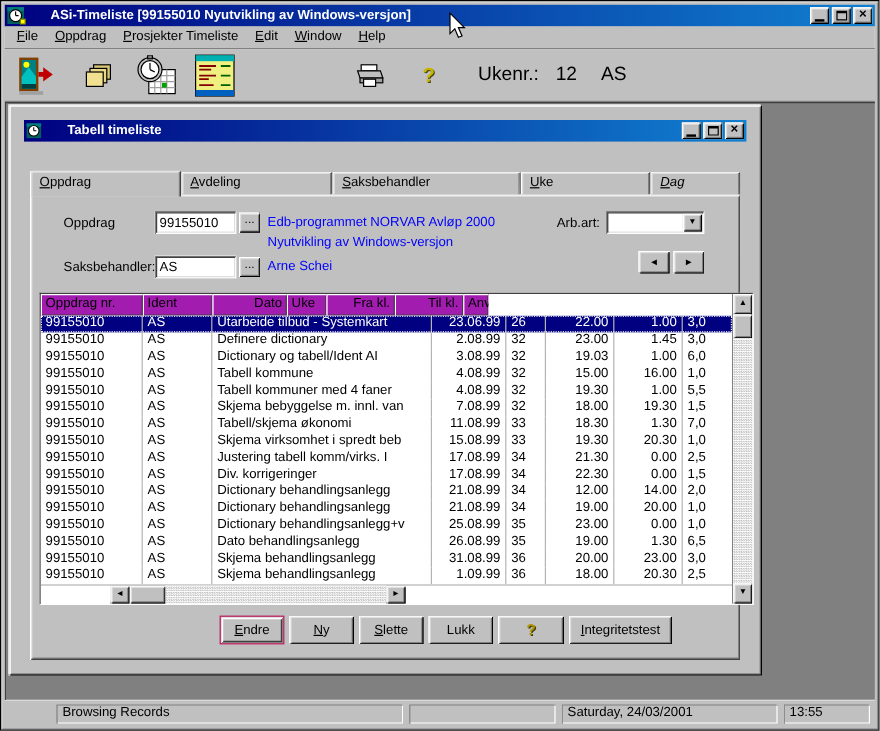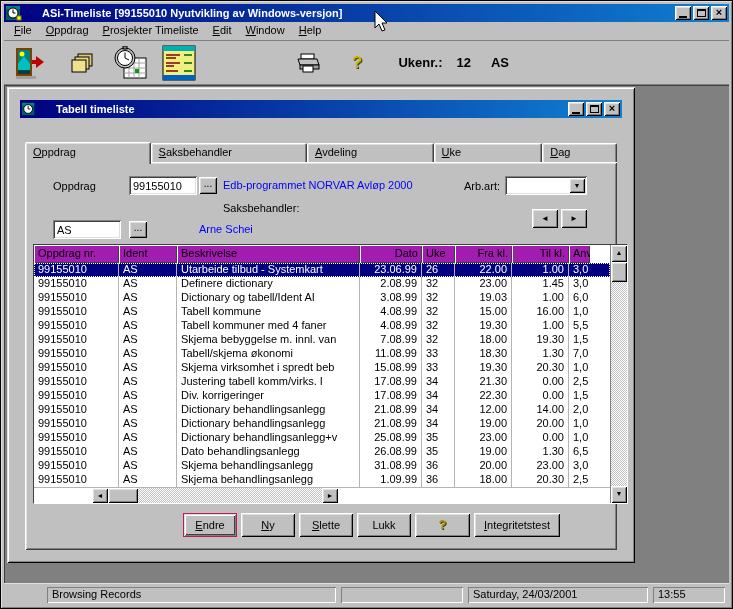--- a/index.html
+++ b/index.html
@@ -44,21 +44,21 @@
     padding-left:3px; background:#c0c0c0;
     border-bottom:1px solid #808080; box-shadow: 0 1px 0 #fff;
   }
   .menubar .mitem { padding:2px 7px; }
   
   .toolbar {
     height:44px; flex:0 0 44px; display:flex; align-items:center;
     background:#c0c0c0; border-bottom:1px solid #808080;
   }
   .ticon { display:flex; align-items:center; justify-content:center; }
-  .weektext { font-weight:bold; font-size:13px; color:#000; }
+  .weektext { font-weight:normal; font-size:16px; color:#000; }
   
   .mdi {
     flex:1 1 auto; background:#808080; position:relative;
     box-shadow: inset 1px 1px 0 #404040;
     overflow:hidden;
   }
   .child {
     position:absolute; left:3px; top:2px; width:628px; height:476px;
     background:#c0c0c0;
     box-shadow: inset 1px 1px 0 #dfdfdf, inset -1px -1px 0 #000, inset 2px 2px 0 #fff, inset -2px -2px 0 #808080;
@@ -304,42 +304,43 @@
               <span class="glyph-max"></span>
             </span>
           <span class="wbtn">
               <span class="glyph-close">×</span>
             </span>
         </span>
       </div>
 
       <div class="tabs" id="tabs">
           <div class="tab active" style="width: 126px;"><u>O</u>ppdrag</div>
+          <div class="tab" style="width: 127px;"><u>A</u>vdeling</div>
           <div class="tab" style="width: 157px;"><u>S</u>aksbehandler</div>
-          <div class="tab" style="width: 127px;"><u>A</u>vdeling</div>
           <div class="tab" style="width: 109px;"><u>U</u>ke</div>
-          <div class="tab" style="width: 75px;"><u>D</u>ag</div>
+          <div class="tab" style="width: 75px; font-style: italic;"><u>D</u>ag</div>
         </div>
 
       <div class="tabpage">
 
         <div class="formarea">
           <div class="fgrid">
             <span class="flabel r1">Oppdrag</span>
             <span class="r1">
                 <input class="finput" value="99155010" style="">
               </span>
             <span class="r1">
                 <span class="dots">...</span>
               </span>
             <span class="bluetext r1">Edb-programmet NORVAR Avløp 2000</span>
 
             <span class="r2"></span>
               <span class="r2"></span>
               <span class="r2"></span>
+            <span class="bluetext r2">Nyutvikling av Windows-versjon</span>
 
             <span class="flabel r3">Saksbehandler:</span>
             <span class="r3">
                 <input class="finput" value="AS" style="">
               </span>
             <span class="r3">
                 <span class="dots">...</span>
               </span>
             <span class="bluetext r3">Arne Schei</span>
           </div>
@@ -355,21 +356,20 @@
             <span class="navbtn">◄</span>
             <span class="navbtn">►</span>
           </div>
         </div>
 
         <div class="grid">
           <div class="gridleft">
             <div class="ghead" id="ghead">
                 <div class="hcell c0">Oppdrag nr.</div>
                 <div class="hcell c1">Ident</div>
-                <div class="hcell c2">Beskrivelse</div>
                 <div class="hcell c3">Dato</div>
                 <div class="hcell c4">Uke</div>
                 <div class="hcell c5">Fra kl.</div>
                 <div class="hcell c6">Til kl.</div>
                 <div class="hcell c7">Anv. tid</div>
               </div>
             <div class="gbody" id="gbody">
                 <div class="grow selected">
                   <div class="gcell c0">99155010</div>
                   <div class="gcell c1">AS</div>

